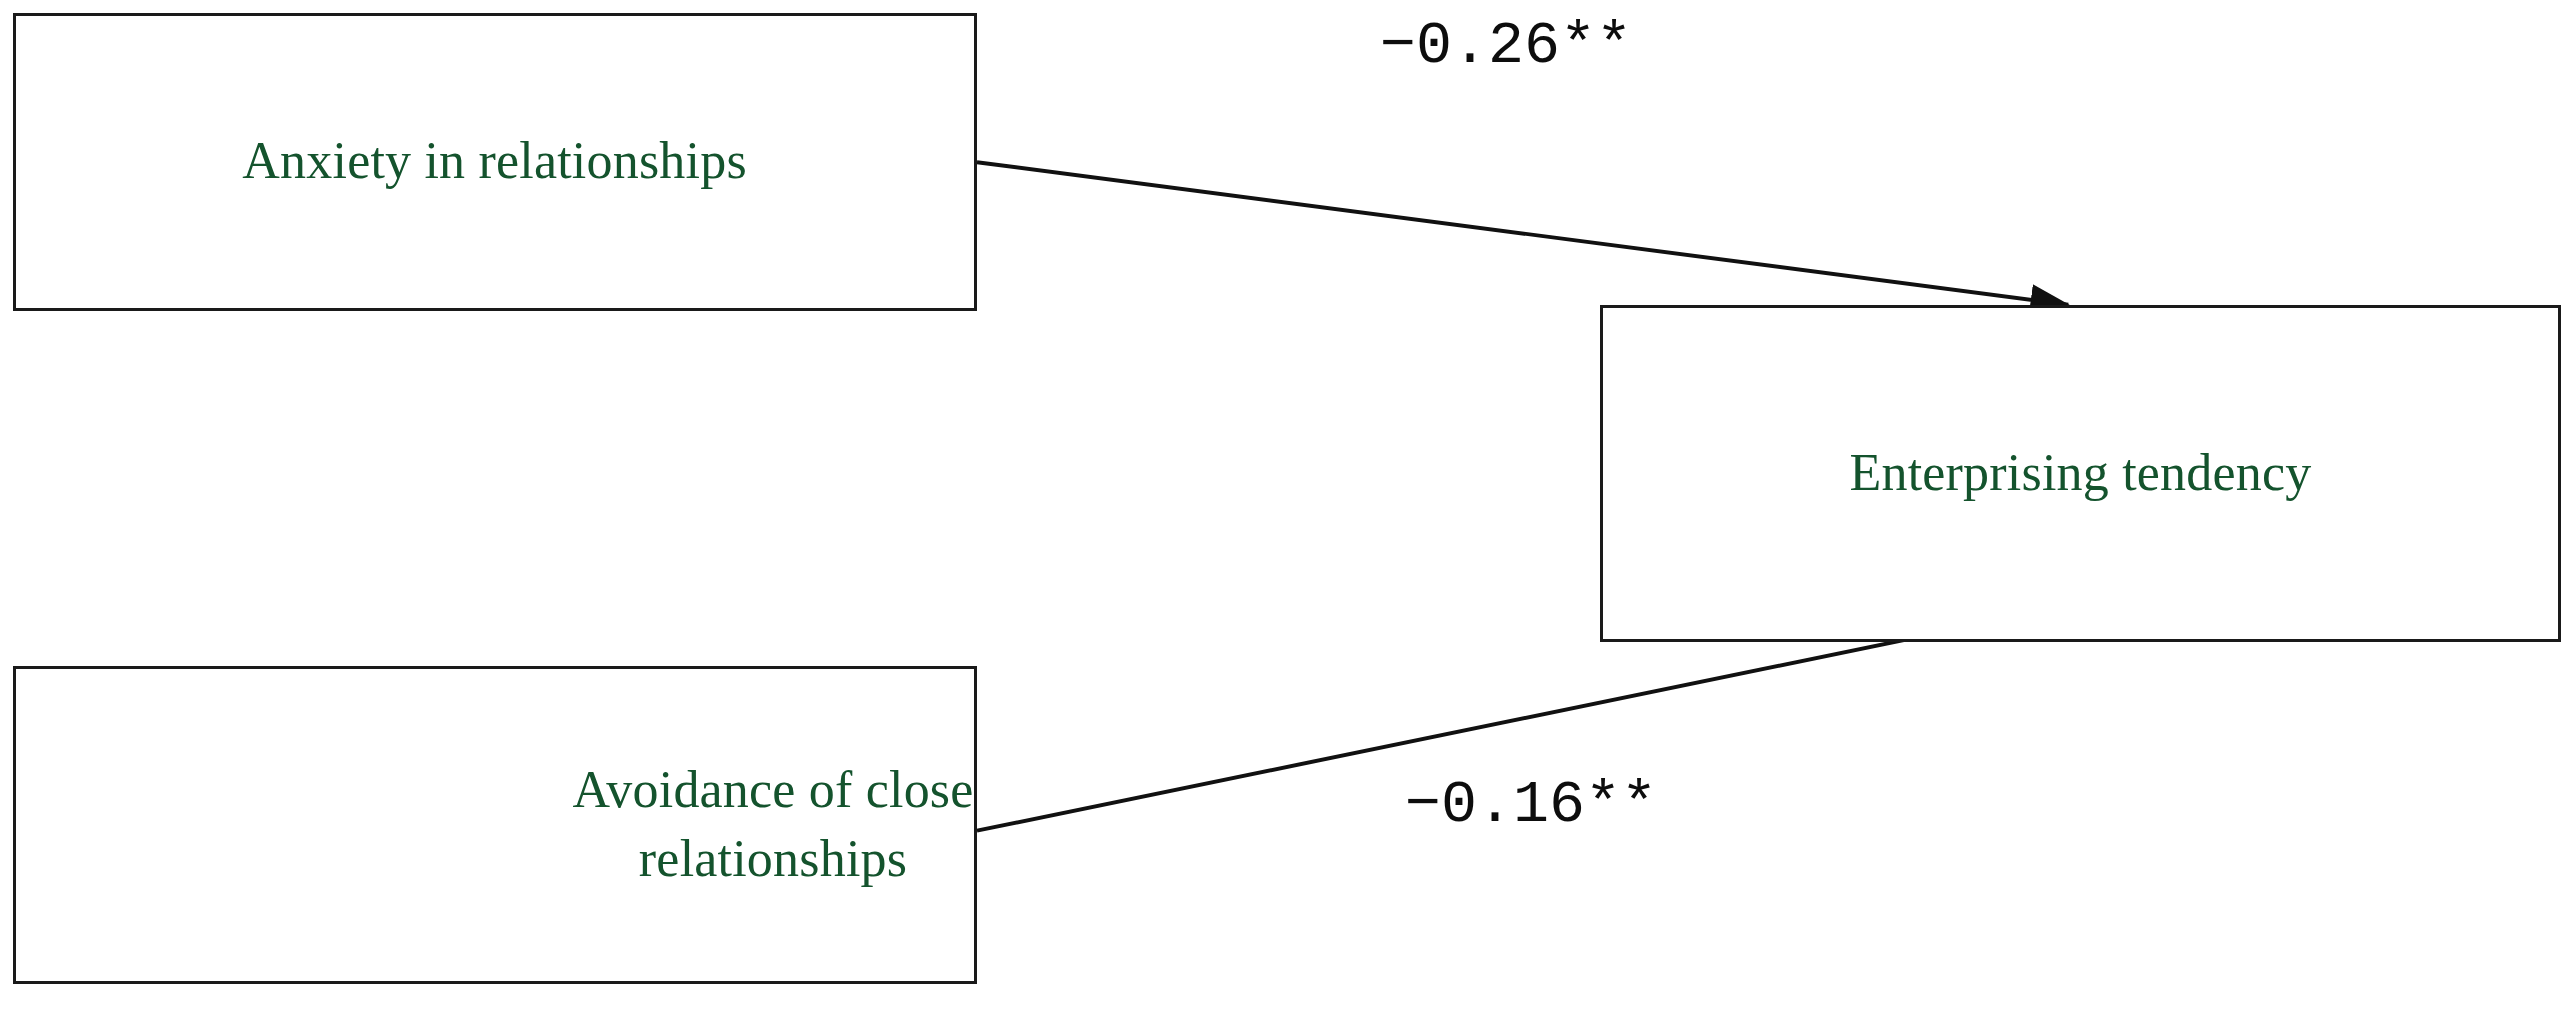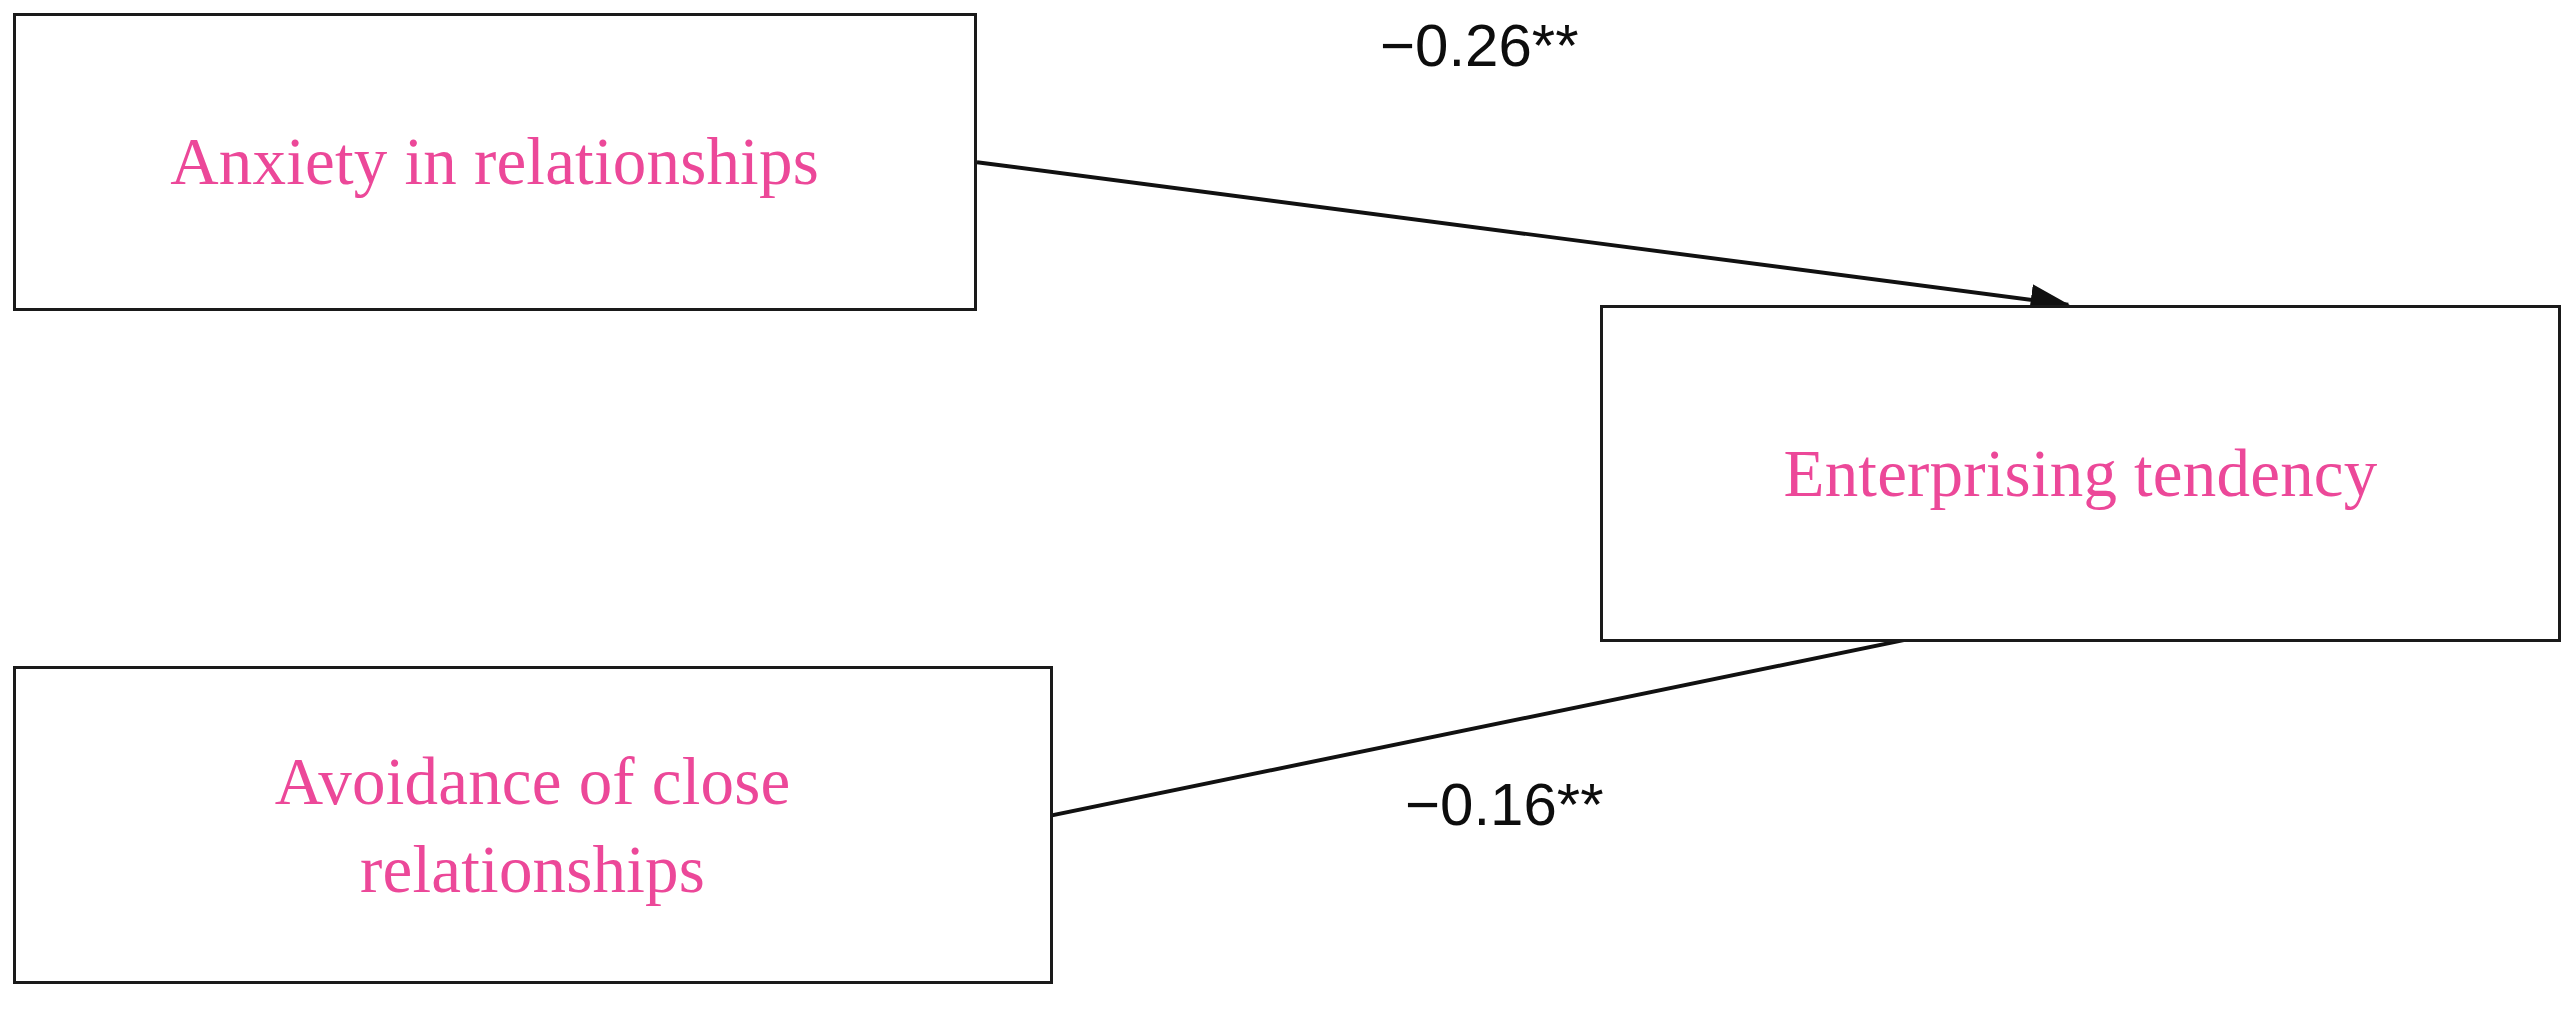--- a/index.html
+++ b/index.html
@@ -20,47 +20,48 @@
     box-sizing: border-box;
     border: 3.2px solid #1a1a1a;
     background: #ffffff;
     display: flex;
     align-items: center;
     justify-content: center;
     text-align: center;
   }
   .node-label {
     font-family: "Liberation Serif", "DejaVu Serif", serif;
-    font-size: 67px;
+    font-size: 52px;
     line-height: 1.32;
-    color: #ec4899;
+    color: #14532d;
     letter-spacing: 0.2px;
     white-space: pre-line;
   }
   #box-anxiety {
     left: 12.6px;
     top: 12.6px;
     width: 964px;
     height: 298px;
   }
   #box-avoidance {
     left: 12.6px;
     top: 666px;
-    width: 1040px;
+    width: 964px;
     height: 318px;
+    justify-content: flex-end;
   }
   #box-enterprising {
     left: 1600px;
     top: 305px;
     width: 961px;
     height: 337px;
   }
   .edge-label {
     position: absolute;
-    font-family: Liberation Sans, sans-serif;
+    font-family: Liberation Mono, monospace;
     font-size: 60px;
     line-height: 1;
     color: #0d0d0d;
     white-space: nowrap;
   }
   #label-anxiety-path {
     left: 1380px;
     top: 15.8px;
   }
   #label-avoidance-path {

